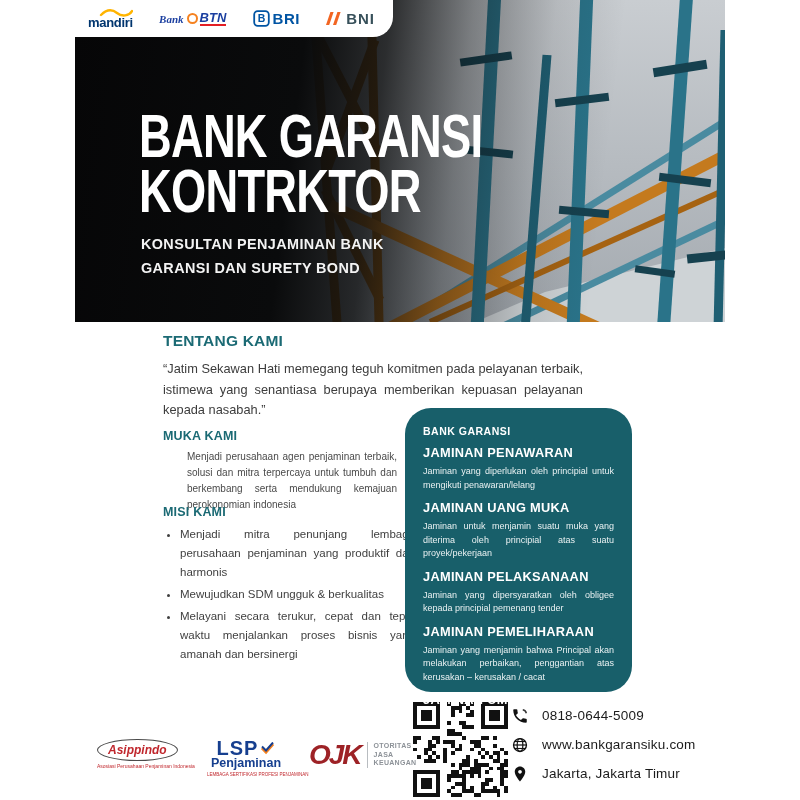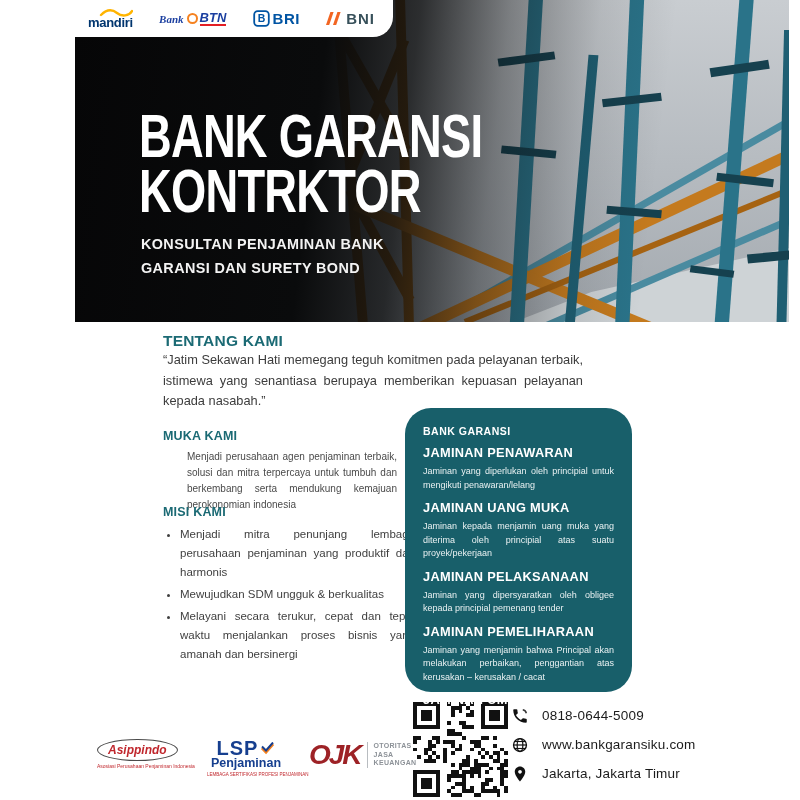--- a/index.html
+++ b/index.html
@@ -2,21 +2,21 @@
 <html><head>
 <meta charset="utf-8">
 <style>
   * { margin:0; padding:0; box-sizing:border-box; }
   html,body { background:#fff; }
   body { font-family:"Liberation Sans", sans-serif; }
   .canvas { position:relative; width:800px; height:800px; background:#ffffff; overflow:hidden; }
   .content { position:absolute; left:75px; top:0; width:650px; height:800px; }
 
   
-  .hero { position:absolute; left:0; top:0; width:714px; height:322px; overflow:hidden; background:#4d7c0f; }
+  .hero { position:absolute; left:0; top:0; width:650px; height:322px; overflow:hidden; background:#4d7c0f; }
   .hero-bg { position:absolute; left:0; top:0; width:100%; height:100%; }
   .hero-shade { position:absolute; inset:0;
     background:linear-gradient(97deg,#060607 0%,#0a0b0c 34%,rgba(10,11,12,.82) 46%,rgba(10,11,12,.40) 58%,rgba(10,11,12,.10) 70%,rgba(0,0,0,0) 80%); }
 
   .logo-bar { position:absolute; left:0; top:0; width:318px; height:37px; background:#fff;
     border-radius:0 0 20px 0; display:flex; align-items:center; justify-content:space-between;
     padding:0 18px 0 13px; z-index:6; }
   .blogo { display:flex; align-items:center; }
   .mandiri-wrap { display:flex; flex-direction:column; align-items:flex-end; }
   .mandiri-text { font-size:13px; font-weight:700; color:#00356e; letter-spacing:-.3px; line-height:11px; }
@@ -32,21 +32,21 @@
   .hero-title { position:absolute; left:64px; top:108px; z-index:4; color:#fff; font-weight:800;
     font-size:62px; line-height:55px; letter-spacing:-1px; transform:scaleX(.73); transform-origin:0 0; white-space:nowrap; }
   .hero-title span { display:block; }
 
   .hero-sub { position:absolute; left:66px; top:232px; z-index:4; color:#f3f3f3; font-weight:700;
     font-size:15px; line-height:24px; letter-spacing:.4px; transform:scaleX(.96); transform-origin:0 0; white-space:nowrap; }
 
   
   .teal { color:#1b6a74; }
   .about { position:absolute; left:88px; top:332px; width:420px; }
-  .about h2 { font-size:15.5px; font-weight:800; letter-spacing:.2px; }
+  .about h2 { font-size:15.5px; font-weight:800; letter-spacing:.2px; margin-bottom:9px; }
   .about p { font-size:12.8px; line-height:20.5px; color:#3c3c3c; text-align:justify; }
 
   .visi { position:absolute; left:88px; top:429px; width:234px; }
   .visi h3, .misi h3 { font-size:12.5px; font-weight:800; letter-spacing:.2px; margin-bottom:6px; }
   .visi p { font-size:10px; line-height:16px; color:#4a4a4a; text-align:justify;margin-left:24px; }
 
   .misi { position:absolute; left:88px; top:505px; width:252px; }
   .misi ul { list-style:disc; padding-left:17px; margin-top:4px; }
   .misi li { font-size:11.5px; line-height:19px; color:#3f3f3f; text-align:justify; margin-bottom:3px; }
 
@@ -205,21 +205,21 @@
 
     <aside class="card">
       <div class="card-heading">BANK GARANSI</div>
 
       <div>
         <div class="ci-title">JAMINAN PENAWARAN</div>
         <p class="ci-desc">Jaminan yang diperlukan oleh principial untuk mengikuti penawaran/lelang</p>
       </div>
       <div>
         <div class="ci-title">JAMINAN UANG MUKA</div>
-        <p class="ci-desc">Jaminan kepada menjamin uang muka yang diterima oleh principial atas suatu proyek/pekerjaan</p>
+        <p class="ci-desc">Jaminan untuk menjamin suatu muka yang diterima oleh principial atas suatu proyek/pekerjaan</p>
       </div>
       <div>
         <div class="ci-title">JAMINAN PELAKSANAAN</div>
         <p class="ci-desc">Jaminan yang dipersyaratkan oleh obligee kepada principial pemenang tender</p>
       </div>
       <div>
         <div class="ci-title">JAMINAN PEMELIHARAAN</div>
         <p class="ci-desc">Jaminan yang menjamin bahwa Principal akan melakukan perbaikan, penggantian atas kerusakan – kerusakan / cacat</p>
       </div>
       <div>

